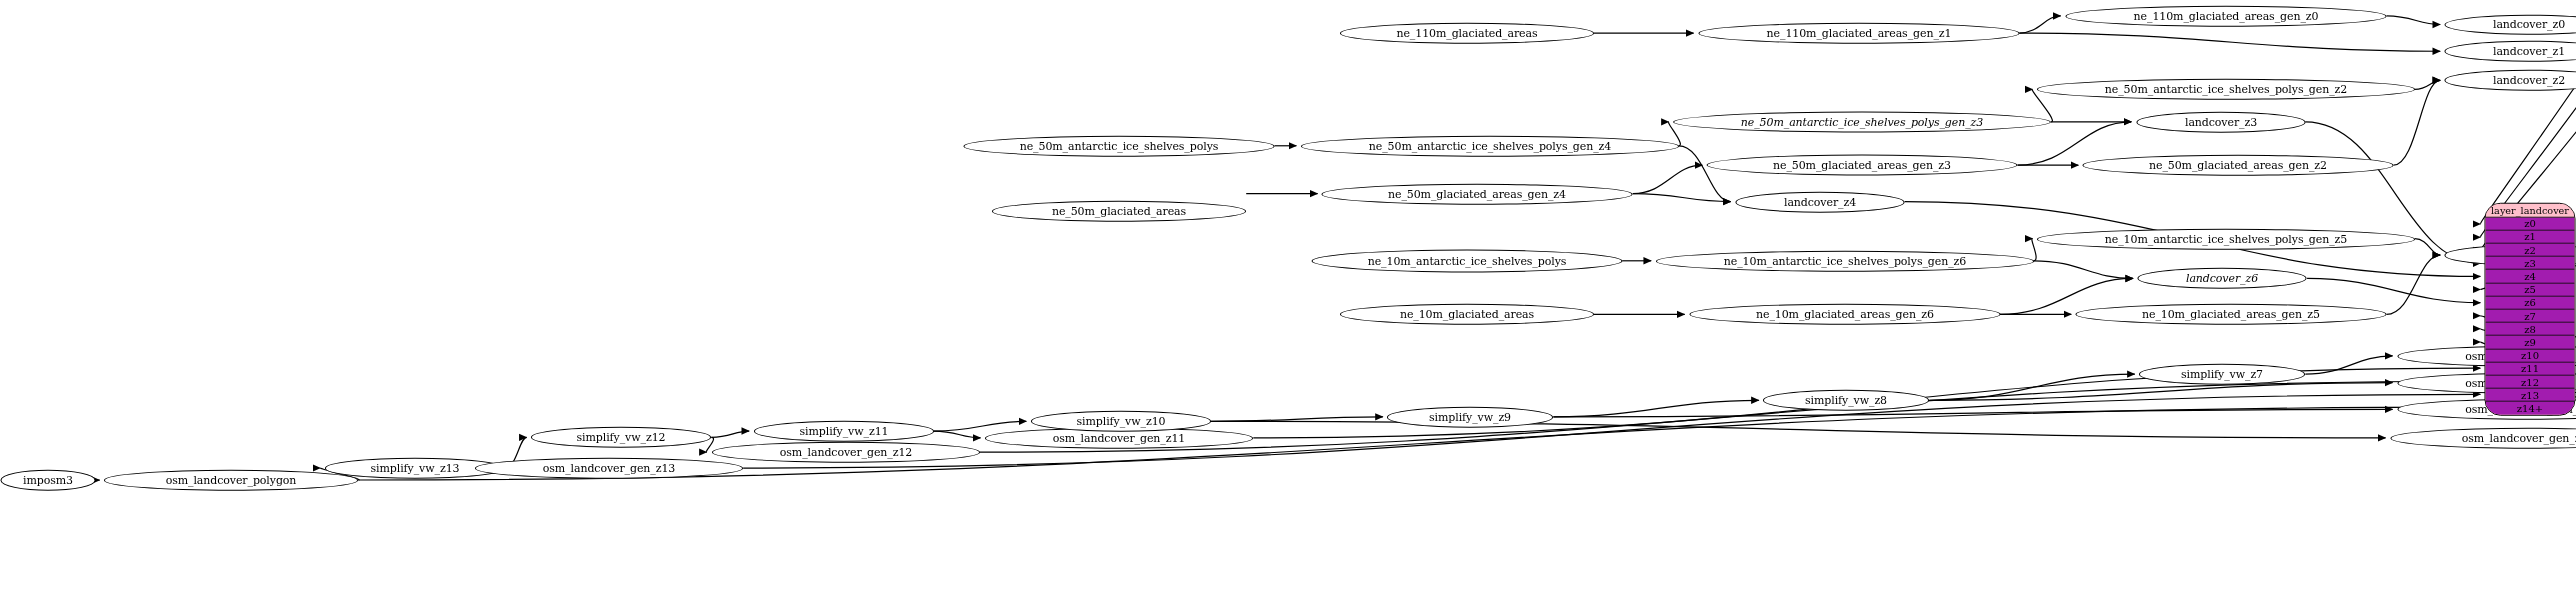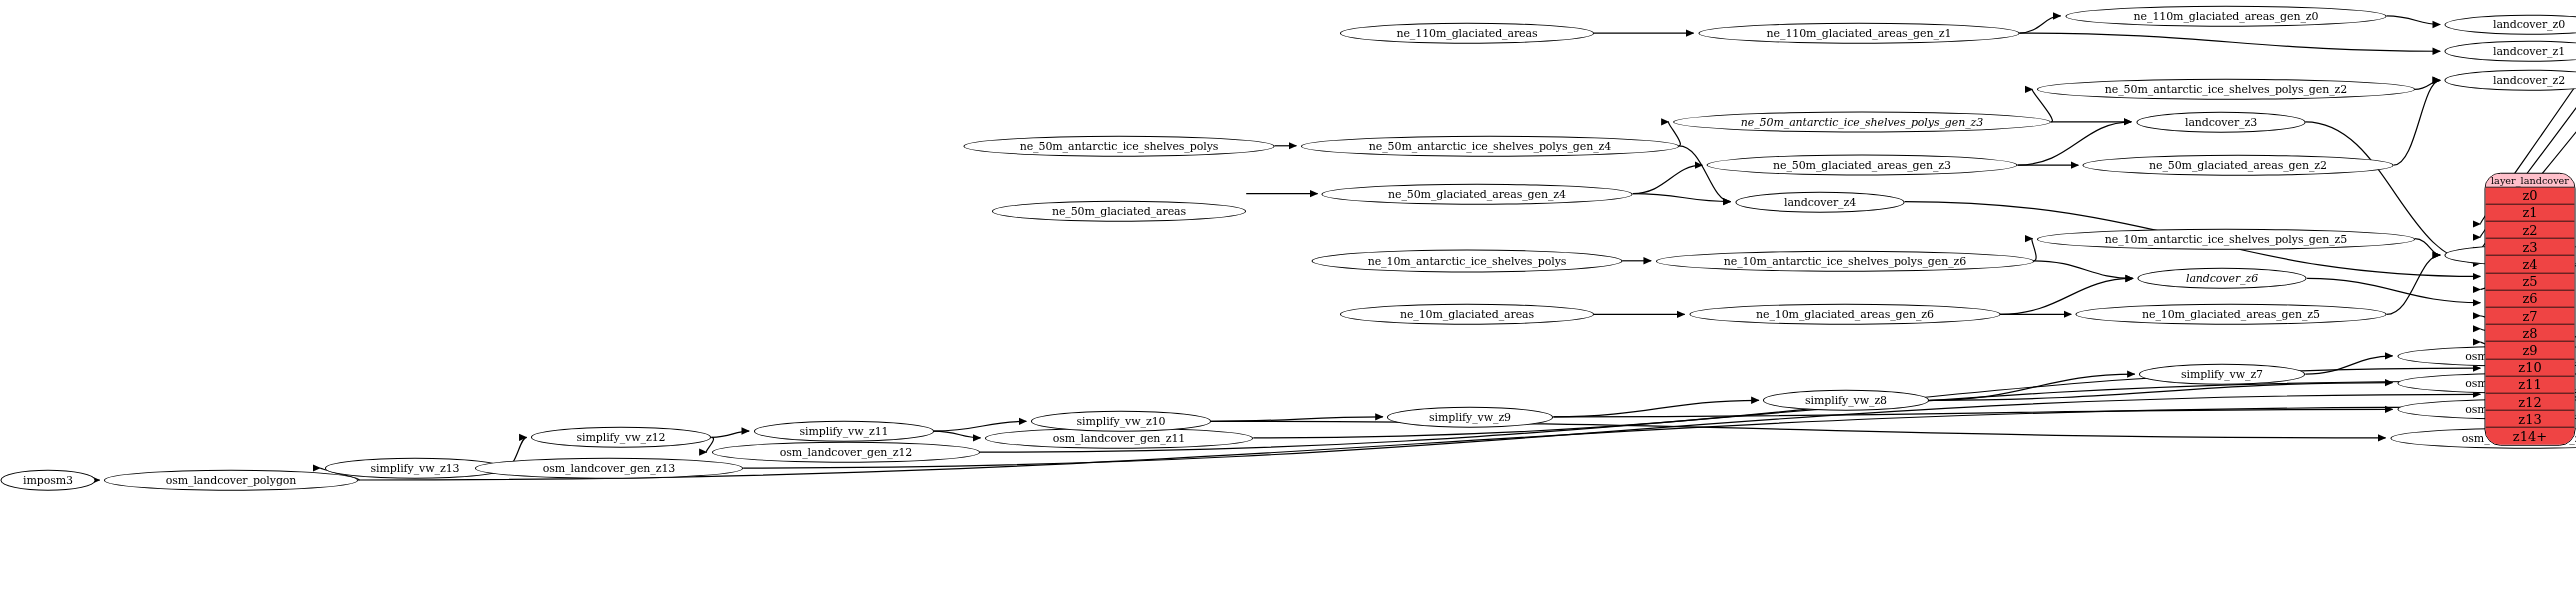--- a/index.html
+++ b/index.html
@@ -54,25 +54,25 @@
     font-size: 9.7px;
     color: #000;
     padding: 0.6px 3.4px 1.1px 3.4px;
     border-bottom: 0.8px solid #000;
     background: #ffc0cb;
     white-space: nowrap;
   }
   .table-row {
     box-sizing: border-box;
     text-align: center;
-    font-size: 13px;
+    font-size: 10px;
     color: #000;
     padding: 0.6px 3.4px 0.6px 3.4px;
     border-bottom: 0.8px solid #000;
-    background: #ef4444;
+    background: #a21caf;
     white-space: nowrap;
   }
   .table-row:last-child { border-bottom: none; }
 </style>
 </head>
 <body>
 
 <div id="canvas">
   <svg id="edges" viewBox="0 0 4524 1073" xmlns="http://www.w3.org/2000/svg">
     <defs>

